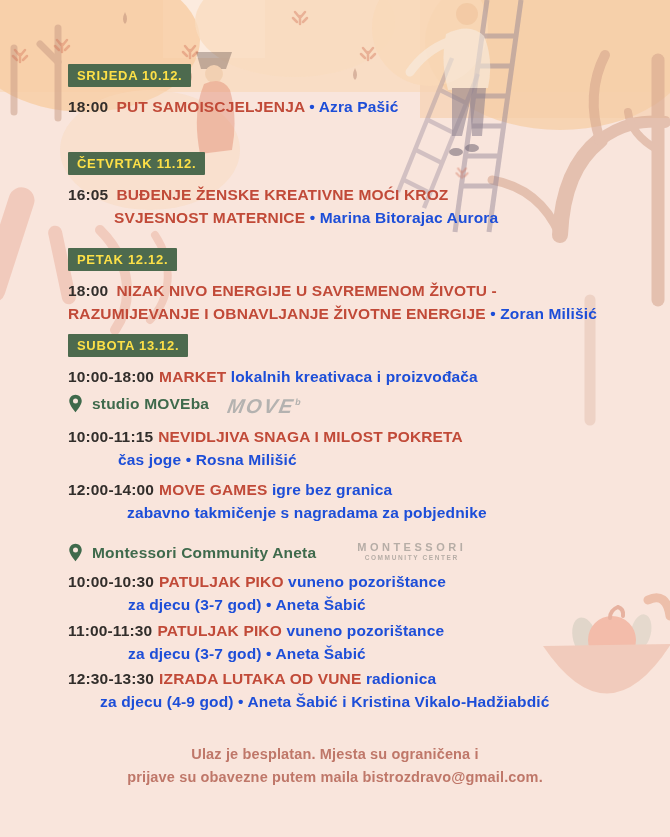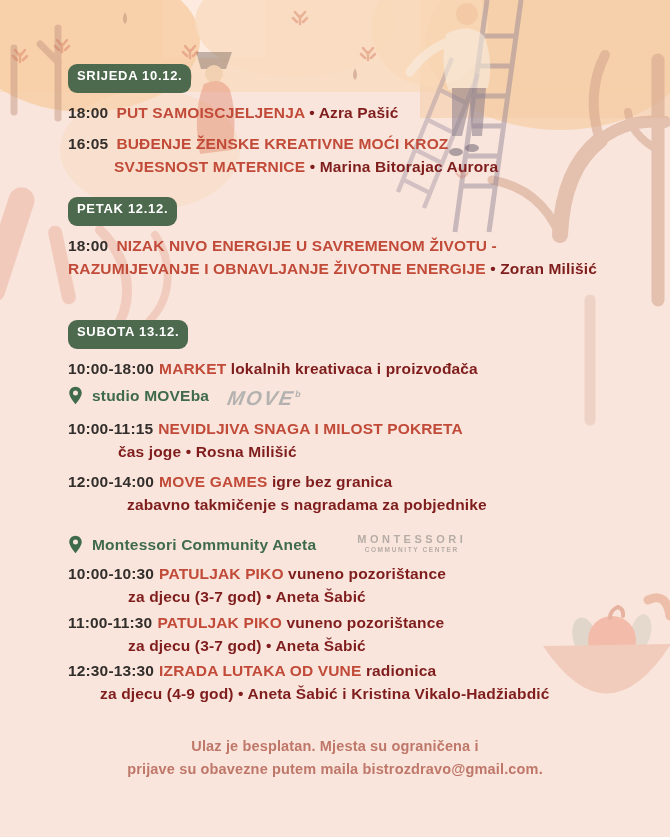--- a/index.html
+++ b/index.html
@@ -6,32 +6,32 @@
   body{
     width:670px;height:837px;position:relative;overflow:hidden;
     background:#f9e5dc;
     font-family:"Liberation Sans", sans-serif;
     -webkit-font-smoothing:antialiased;
   }
   .bg{position:absolute;inset:0;z-index:0;pointer-events:none;}
   .content{position:relative;z-index:1;padding-top:64px;}
   .ml{margin-left:68px;}
   .badge{
-    display:inline-block;background:#4d6a4e;color:#ffffff;
+    display:inline-block;background:#4d6a4e;color:#fde047;
     font-size:13px;font-weight:700;letter-spacing:.7px;
-    padding:4px 9px 9px 9px;line-height:16px;border-radius:9px;
+    padding:4px 9px 3px 9px;line-height:16px;border-radius:1px;
   }
   .line{
     font-size:15.5px;font-weight:700;color:#322e2b;
     line-height:23px;letter-spacing:.15px;white-space:nowrap;
   }
   .time{color:#322e2b;margin-right:8px;}
   .time.tight{margin-right:5px;}
   .red{color:#c14a38;}
-  .dark{color:#7f1d1d;}
+  .dark{color:#1d4ed8;}
   .indent-title{padding-left:46px;}
   .venue{
     display:flex;align-items:center;gap:9px;
     font-size:15.5px;font-weight:700;color:#3f6a4c;line-height:24px;
   }
   .pin{width:15px;height:19px;flex:0 0 auto;}
   .venue-name{letter-spacing:.2px;}
   .move-logo{
     display:inline-block;margin-left:10px;color:#a3a6a5;
     font-weight:700;font-style:italic;font-size:20px;letter-spacing:2px;
@@ -157,38 +157,39 @@
 </svg>
 
 <div class="content">
 
   <div class="ml"><span class="badge">SRIJEDA 10.12.</span></div>
   <div class="line ml" style="margin-top:8px">
     <span class="time">18:00</span><span class="red">PUT SAMOISCJELJENJA</span>
     <span class="dark">• Azra Pašić</span>
   </div>
 
+  <div class="ml" style="margin-top:34px"><span class="badge">ČETVRTAK 11.12.</span></div>
   <div class="line ml" style="margin-top:8px">
     <span class="time">16:05</span><span class="red">BUĐENJE ŽENSKE KREATIVNE MOĆI KROZ</span>
   </div>
   <div class="line ml indent-title">
     <span class="red">SVJESNOST MATERNICE</span>
     <span class="dark">• Marina Bitorajac Aurora</span>
   </div>
 
   <div class="ml" style="margin-top:19px"><span class="badge">PETAK 12.12.</span></div>
   <div class="line ml" style="margin-top:8px">
     <span class="time">18:00</span><span class="red">NIZAK NIVO ENERGIJE U SAVREMENOM ŽIVOTU -</span>
   </div>
   <div class="line ml">
     <span class="red">RAZUMIJEVANJE I OBNAVLJANJE ŽIVOTNE ENERGIJE</span>
     <span class="dark">• Zoran Milišić</span>
   </div>
 
-  <div class="ml" style="margin-top:40px"><span class="badge">SUBOTA 13.12.</span></div>
+  <div class="ml" style="margin-top:9px"><span class="badge">SUBOTA 13.12.</span></div>
   <div class="line ml" style="margin-top:8px">
     <span class="time tight">10:00-18:00</span><span class="red">MARKET</span>
     <span class="dark">lokalnih kreativaca i proizvođača</span>
   </div>
 
   <div class="venue ml" style="margin-top:2px">
     <svg class="pin" viewBox="0 0 24 30">
       <path d="M12 1C6.5 1 2 5.5 2 11c0 7 10 18 10 18s10-11 10-18C22 5.5 17.5 1 12 1zm0 14a4 4 0 1 1 0-8 4 4 0 0 1 0 8z" fill="#3f6a4c"></path>
     </svg>
     <span class="venue-name">studio MOVEba</span>

